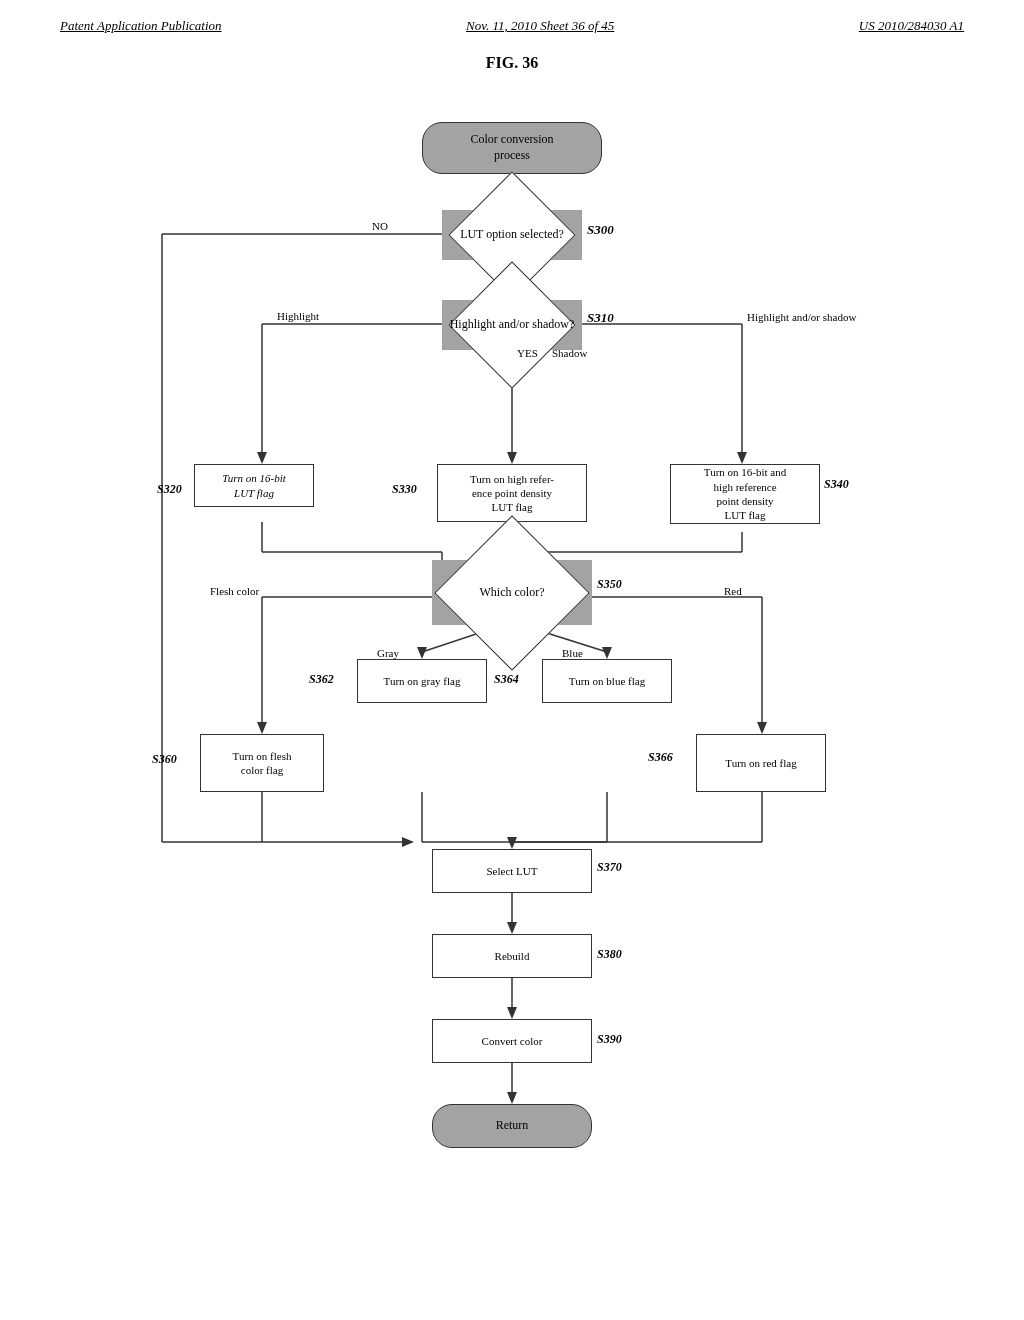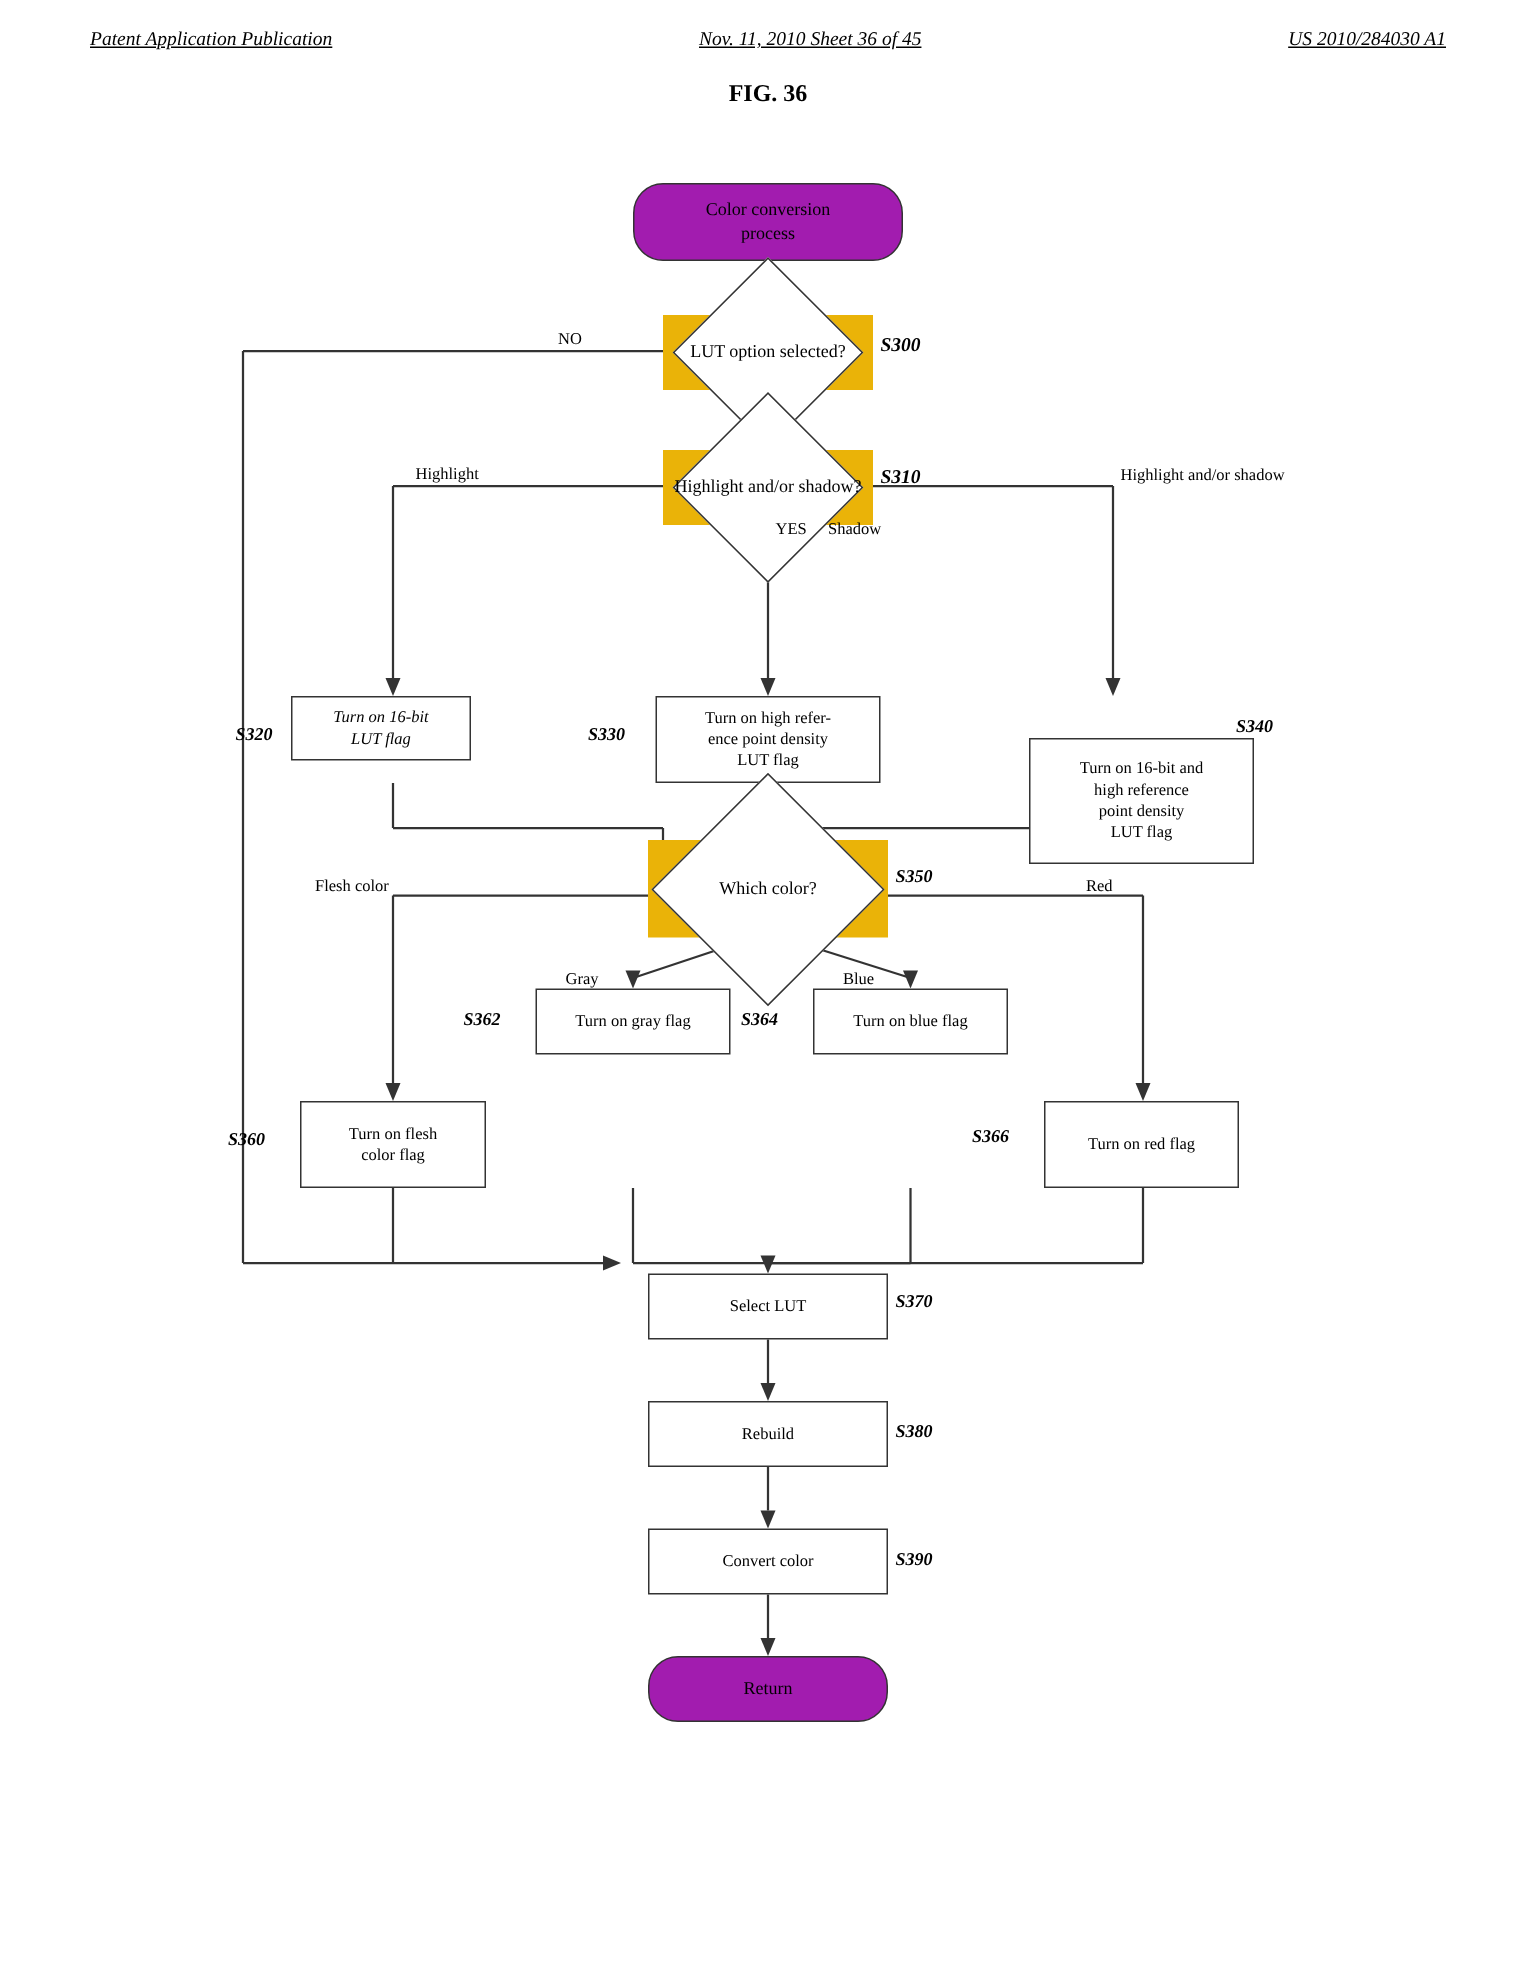--- a/index.html
+++ b/index.html
@@ -44,31 +44,31 @@
       align-items: center;
       justify-content: center;
       text-align: center;
       font-size: 12px;
       line-height: 1.3;
     }
 
     .rounded-rect {
       border: 1.5px solid #333;
       border-radius: 20px;
-      background: #a21caf;
+      background: #a3a3a3;
       align-items: center;
     }
 
     .rect {
       border: 1.5px solid #333;
       background: #fff;
     }
 
     .diamond {
-      background: #eab308;
+      background: #a3a3a3;
       position: absolute;
       display: flex;
       align-items: center;
       justify-content: center;
     }
 
     .diamond-inner {
       transform: rotate(45deg);
       border: 1.5px solid #333;
       background: #fff;
@@ -226,21 +226,21 @@
   </div>
   <div class="step-label" style="left:95px; top:390px; font-size:12px;">S320</div>
 
   <div class="shape rect" style="left:375px; top:372px; width:150px; height:58px;">
     <span style="white-space:pre-line; font-size:11px;">Turn on high refer-
 ence point density
 LUT flag</span>
   </div>
   <div class="step-label" style="left:330px; top:390px; font-size:12px;">S330</div>
 
-  <div class="shape rect" style="left:624px; top:372px; width:150px; height:84px;margin-top:28px;">
+  <div class="shape rect" style="left:608px; top:372px; width:150px; height:60px;">
     <span style="white-space:pre-line; font-size:11px;">Turn on 16-bit and
 high reference
 point density
 LUT flag</span>
   </div>
   <div class="step-label" style="left:762px; top:385px; font-size:12px;">S340</div>
 
   <div class="shape diamond" style="left:370px; top:468px; width:160px; height:65px;">
     <div class="diamond-inner" style="width:110px; height:110px; top:-22px; left:25px;"></div>
     <span class="diamond-text">Which color?</span>

